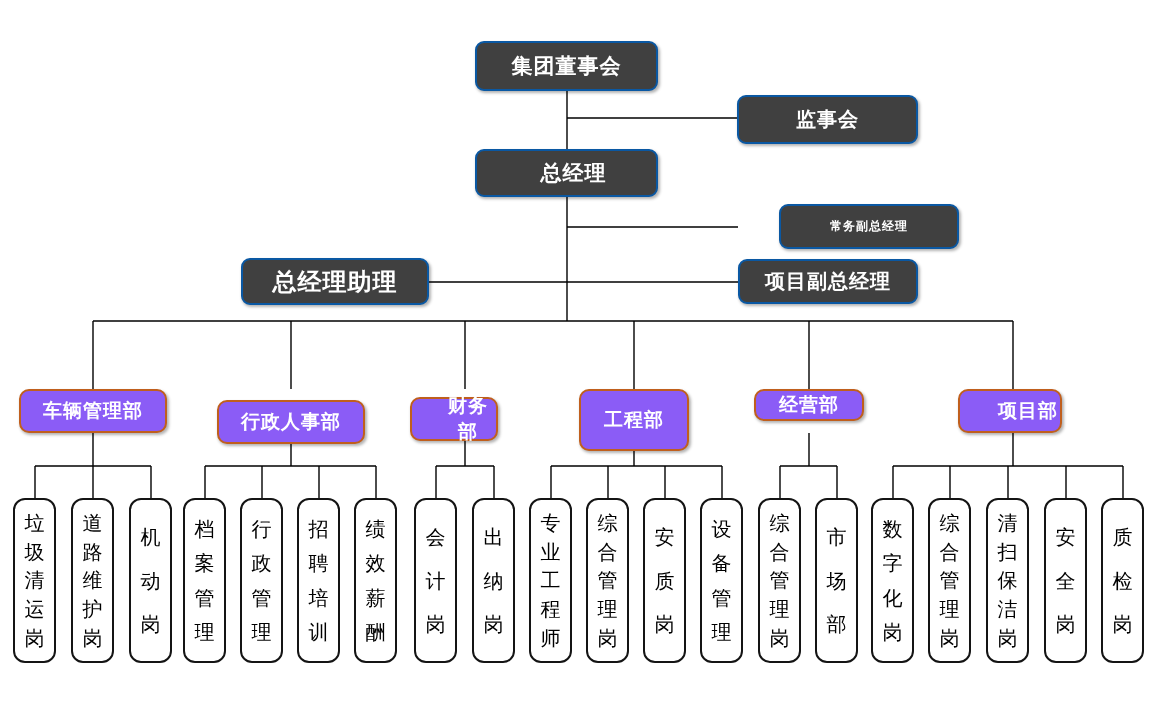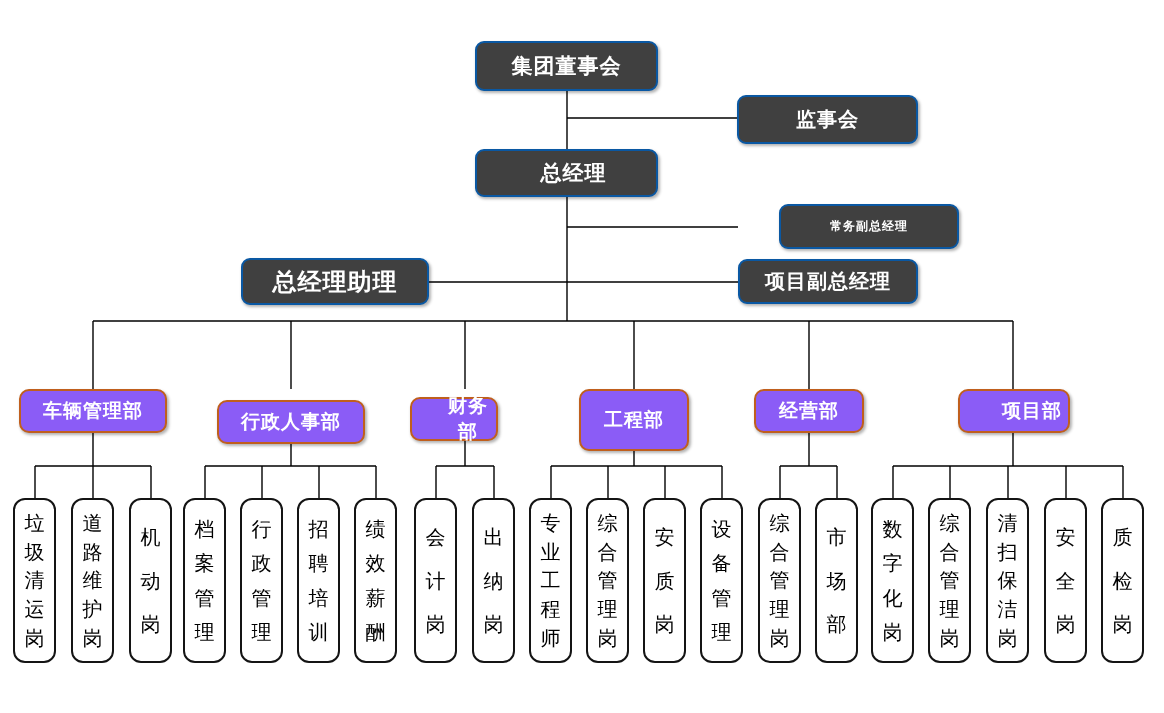--- a/index.html
+++ b/index.html
@@ -158,24 +158,24 @@
   </div>
   <div class="node orange" style="left:217px; top:400px; width:148px; height:44px;">
     <span>行政人事部</span>
   </div>
   <div class="node orange" style="left:410px; top:397px; width:88px; height:44px;padding-left:28px;">
     <span>财务部</span>
   </div>
   <div class="node orange" style="left:579px; top:389px; width:110px; height:62px;">
     <span>工程部</span>
   </div>
-  <div class="node orange" style="left:754px; top:389px; width:110px; height:44px;">
+  <div class="node orange" style="left:754px; top:389px; width:110px; height:32px;">
     <span>经营部</span>
   </div>
-  <div class="node orange" style="left:958px; top:389px; width:112px; height:44px;padding-left:36px;">
+  <div class="node orange" style="left:958px; top:389px; width:104px; height:44px;padding-left:36px;">
     <span>项目部</span>
   </div>
 
   <div class="leaf" style="left:13px; top:498px;">
       <span>垃</span>
       <span>圾</span>
       <span>清</span>
       <span>运</span>
       <span>岗</span>
     </div>

